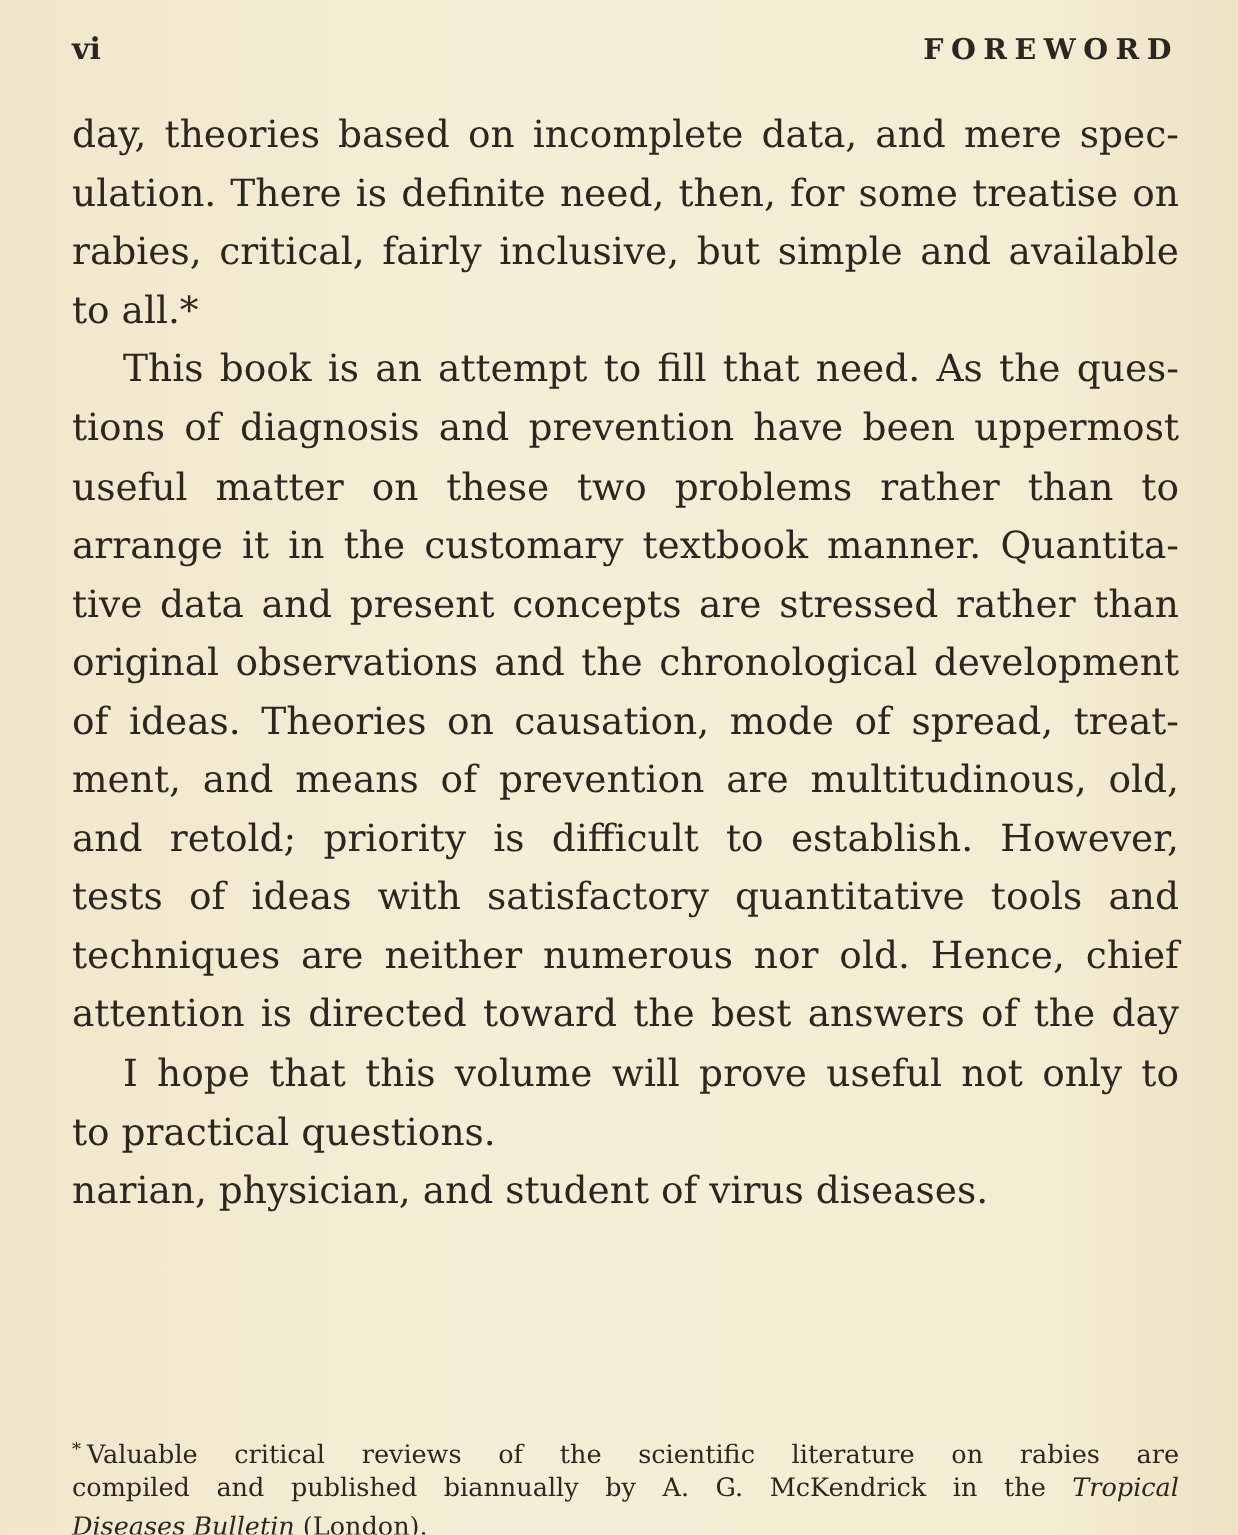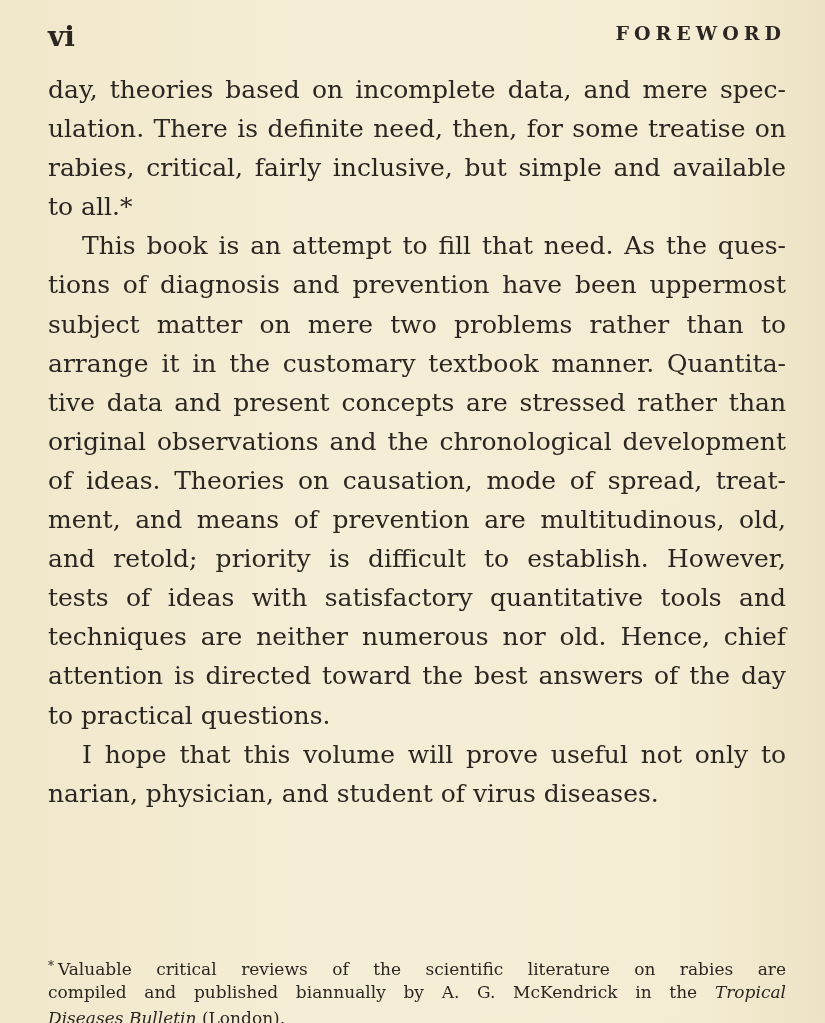--- a/index.html
+++ b/index.html
@@ -6,21 +6,21 @@
   body {
     width: 825px; height: 1023px; overflow: hidden;
     background: #f3ead0;
     background-image: linear-gradient(90deg, #f1e7cb 0%, #f5eed6 40%, #f4ecd3 85%, #ede2c4 100%);
     color: #2b2622;
     font-family: "DejaVu Serif", "Liberation Serif", serif;
     position: relative;
   }
   .page { position: absolute; left: 48px; top: 0; width: 738px; }
   .running-head { position: absolute; top: 20px; left: 0; width: 738px; height: 30px; }
-  .folio { position: absolute; left: 0; top: 0; font-size: 28px; font-weight: bold; }
+  .folio { position: absolute; left: 0; top: 0; font-size: 20px; font-weight: bold; }
   .head-title { position: absolute; left: 0; width: 738px; top: 2px; text-align: right;
     font-size: 19px; font-weight: bold; letter-spacing: 5px; }
   .body-text { position: absolute; top: 70px; left: 0; width: 738px; }
   .line { height: 39.1px; line-height: 39.1px; font-size: 25px; white-space: nowrap;
     text-align: justify; text-align-last: justify; }
   .line.last { text-align-last: left; }
   .line.indent { padding-left: 34px; }
   .footnote { position: absolute; top: 913px; left: 0; width: 738px; margin-top: 40px; }
   .fn-line { height: 26px; line-height: 26px; font-size: 17px; white-space: nowrap;
     text-align: justify; text-align-last: justify; }
@@ -37,32 +37,32 @@
     <div class="head-title">FOREWORD</div>
   </div>
 
   <div class="body-text">
     <div class="line">day, theories based on incomplete data, and mere spec-</div>
     <div class="line">ulation. There is definite need, then, for some treatise on</div>
     <div class="line">rabies, critical, fairly inclusive, but simple and available</div>
     <div class="line last">to all.*</div>
     <div class="line indent">This book is an attempt to fill that need. As the ques-</div>
     <div class="line">tions of diagnosis and prevention have been uppermost</div>
-    <div class="line">subject matter on mere two problems rather than to</div>
+    <div class="line">useful matter on these two problems rather than to</div>
     <div class="line">arrange it in the customary textbook manner. Quantita-</div>
     <div class="line">tive data and present concepts are stressed rather than</div>
     <div class="line">original observations and the chronological development</div>
     <div class="line">of ideas. Theories on causation, mode of spread, treat-</div>
     <div class="line">ment, and means of prevention are multitudinous, old,</div>
     <div class="line">and retold; priority is difficult to establish. However,</div>
     <div class="line">tests of ideas with satisfactory quantitative tools and</div>
     <div class="line">techniques are neither numerous nor old. Hence, chief</div>
     <div class="line">attention is directed toward the best answers of the day</div>
+    <div class="line indent">I hope that this volume will prove useful not only to</div>
     <div class="line last">to practical questions.</div>
-    <div class="line indent">I hope that this volume will prove useful not only to</div>
     <div class="line last">narian, physician, and student of virus diseases.</div>
   </div>
 
   <div class="footnote">
     <div class="fn-line"><span class="fn-mark">*</span><span>Valuable critical reviews of the scientific literature on rabies are</span></div>
     <div class="fn-line"><span>compiled and published biannually by A. G. McKendrick in the </span><i>Tropical</i></div>
     <div class="fn-line last"><i>Diseases Bulletin</i><span> (London).</span></div>
   </div>
 </div>
 

